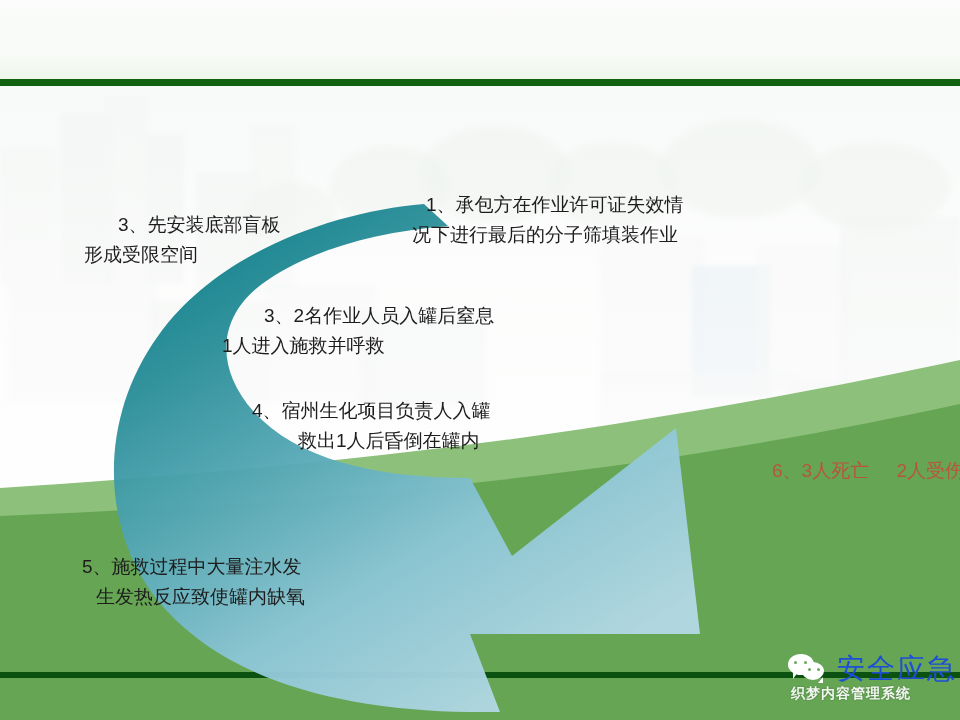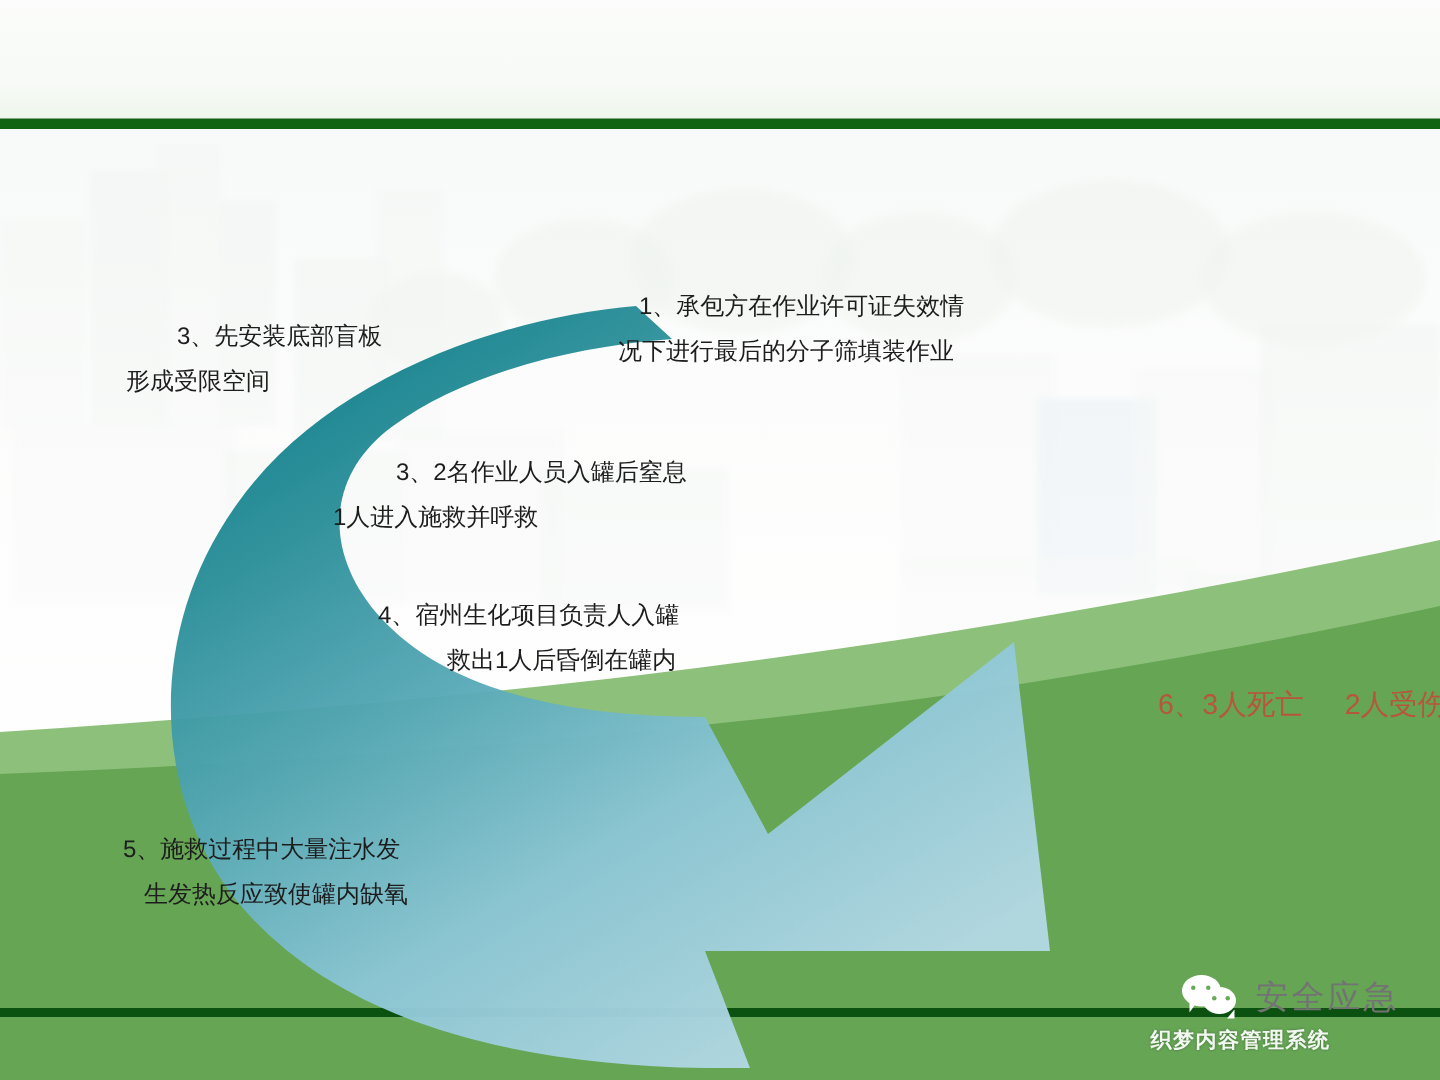--- a/index.html
+++ b/index.html
@@ -62,21 +62,21 @@
     color:#c4705a;
     white-space:nowrap;
   }
 
   
   .arrow{position:absolute;left:0;top:86px;width:960px;height:634px;}
 
   
   .step{
     position:absolute;
-    font-size:16px;
+    font-size:19px;
     line-height:30px;
     color:#1d1d1d;
     white-space:nowrap;
   }
   .step .ln{display:block;}
 
   #step1{left:412px;top:190px;}
   #step1 .ln:nth-child(1){padding-left:14px;}
   #step2{left:84px;top:210px;}
   #step2 .ln:nth-child(1){padding-left:34px;}
@@ -99,25 +99,25 @@
     display:flex;align-items:center;gap:9px;
   }
   .wx{position:relative;width:40px;height:30px;}
   .wx .b1,.wx .b2{position:absolute;background:#ffffff;border-radius:50%;}
   .wx .b1{left:0;top:0;width:26px;height:21px;}
   .wx .b2{left:14px;top:8px;width:22px;height:18px;}
   .wx .t1,.wx .t2{position:absolute;width:0;height:0;border-style:solid;}
   .wx .t1{left:5px;top:18px;border-width:7px 5px 0 0;border-color:#fff transparent transparent transparent;}
   .wx .t2{left:30px;top:23px;border-width:0 0 6px 5px;border-color:transparent transparent #fff transparent;}
   .wx .e{position:absolute;width:3px;height:3px;border-radius:50%;background:#6aa95b;}
-  .brand .bt{font-size:22px;color:#737373;letter-spacing:2px;white-space:nowrap;}
+  .brand .bt{font-size:28px;color:#1d4ed8;letter-spacing:2px;white-space:nowrap;}
 
   
   .wm{
-    position:absolute;left:718px;top:686px;
+    position:absolute;left:742px;top:686px;
     text-align:center;width:218px;
     color:#ffffff;opacity:.92;
     text-shadow:0 0 2px rgba(0,0,0,.35);
   }
   .wm .w1{font-size:14px;letter-spacing:1px;line-height:15px;font-weight:bold;}
   .wm .w2{font-size:13px;letter-spacing:1px;line-height:15px;font-weight:bold;}
 </style>
 </head>
 <body>
 

